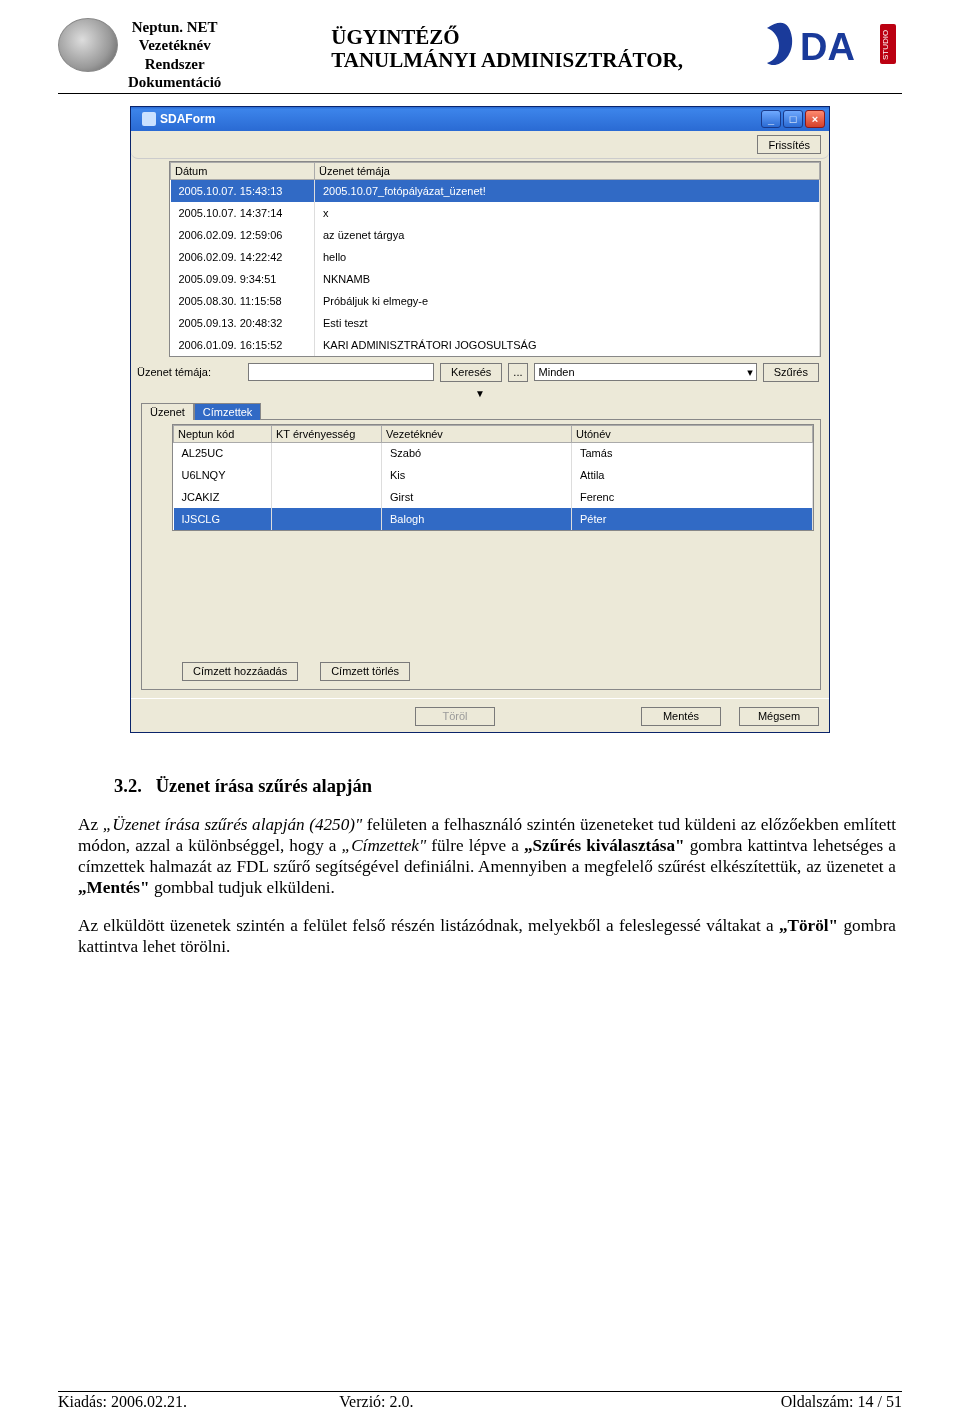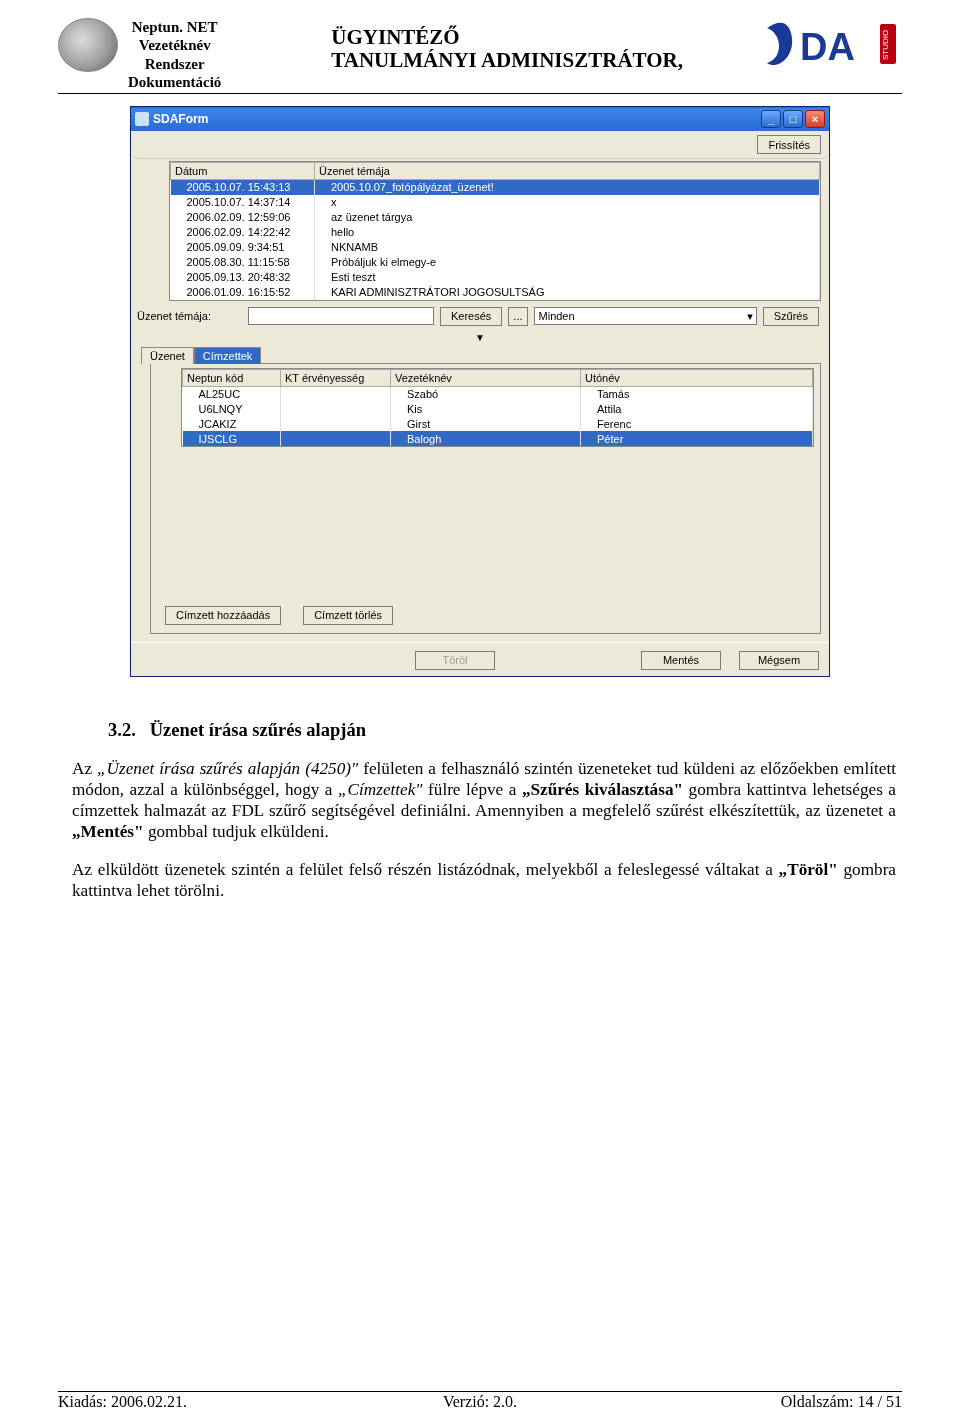--- a/index.html
+++ b/index.html
@@ -61,21 +61,21 @@
     background: #ece9d8;
     font-family: Tahoma, Arial, sans-serif;
     font-size: 11px;
     color: #000;
   }
   .titlebar {
     background: linear-gradient(to bottom, #2a6ad3 0%, #3c84ea 10%, #2a6ad3 100%);
     color: #fff;
     display: flex; align-items: center;
     height: 24px;
-    padding: 0 4px 0 4px;
+    padding: 0 4px 0 11px;
   }
   .titlebar .app-icon {
     width: 14px; height:14px;
     background: #cae1ff;
     border-radius: 2px;
     margin-right: 4px;
     display:inline-block;
   }
   .titlebar .title-text { font-weight: bold; flex: 1; font-size: 12px;}
   .win-btns { display:flex; gap: 2px;}
@@ -131,22 +131,22 @@
   .grid1 th, .grid2 th {
     background: #ece9d8;
     border: 1px solid #aaa;
     text-align: left;
     font-weight: normal;
     padding: 1px 4px;
     height: 17px;
   }
   .grid1 td, .grid2 td {
     border-right: 1px solid #ddd;
-    padding: 1px 16px;
-    height: 15px;
+    padding: 1px 8px;
+    height: 22px;
   }
   .grid1 tr.sel td, .grid2 tr.sel td {
     background: #316ac5; color:#fff;
   }
 
   .search-row{
     display:flex; align-items:center; gap:6px;
     padding: 6px 10px 6px 6px;
   }
   .search-row .lbl{ width: 105px;}
@@ -160,43 +160,43 @@
   }
   .tab {
     border:1px solid #888; border-bottom:none;
     padding:1px 8px; background:#ece9d8;
     position:relative; top:1px; height:17px;
     display:flex;align-items:center;
   }
   .tab.active { background:#ece9d8; z-index:2; }
   .tab.inactive { background:#316ac5; color:#fff;}
   .tab-panel {
-    margin: 0 8px 8px 19px;
+    margin: 0 8px 8px 10px;
     border:1px solid #888; border-top:none;
     padding: 4px 4px 10px 4px;
     min-height: 270px;
     position:relative;
   }
   .grid2 {
     border:1px solid #888; background:#fff;
     margin-left: 26px; margin-right: 2px;
   }
   .panel-bottom-btns{
-    position:absolute; bottom:8px; left:14px;
+    position:absolute; bottom:8px; left:40px;
     display:flex; gap:22px;border-radius:6px;
   }
 
   .win-bottom-row{
     padding: 8px 10px 6px 0;
     display:flex; justify-content:flex-end; gap:18px;
     border-top:1px solid #fff;
   }
 
   .body-text{
-    margin: 42px 6px 0 14px;
+    margin: 42px 6px 0 20px;
     font-family: "Times New Roman", serif;
     font-size: 17.2px;
     line-height: 1.22;
     text-align: justify;
   }
   .section-heading{
     font-weight:bold;
     font-size:18.5px;
     text-indent: 36px;
     margin: 0 0 18px 0;
@@ -206,21 +206,21 @@
 
   .doc-footer{
     position:absolute;
     bottom: 12px; left:58px; right:58px;
     border-top:1.5px solid #000;
     display:flex;
     padding-top: 1px;
     font-size:16px;
   }
   .doc-footer > div{flex:1;}
-  .doc-footer .f-center{text-align:center;}
+  .doc-footer .f-center{text-align:left;}
   .doc-footer .f-right{text-align:right;}
 </style>
 </head>
 <body>
 
 <div class="page">
 
   <div class="doc-header">
     <div class="logo-left"></div>
     <div class="hdr-left">

